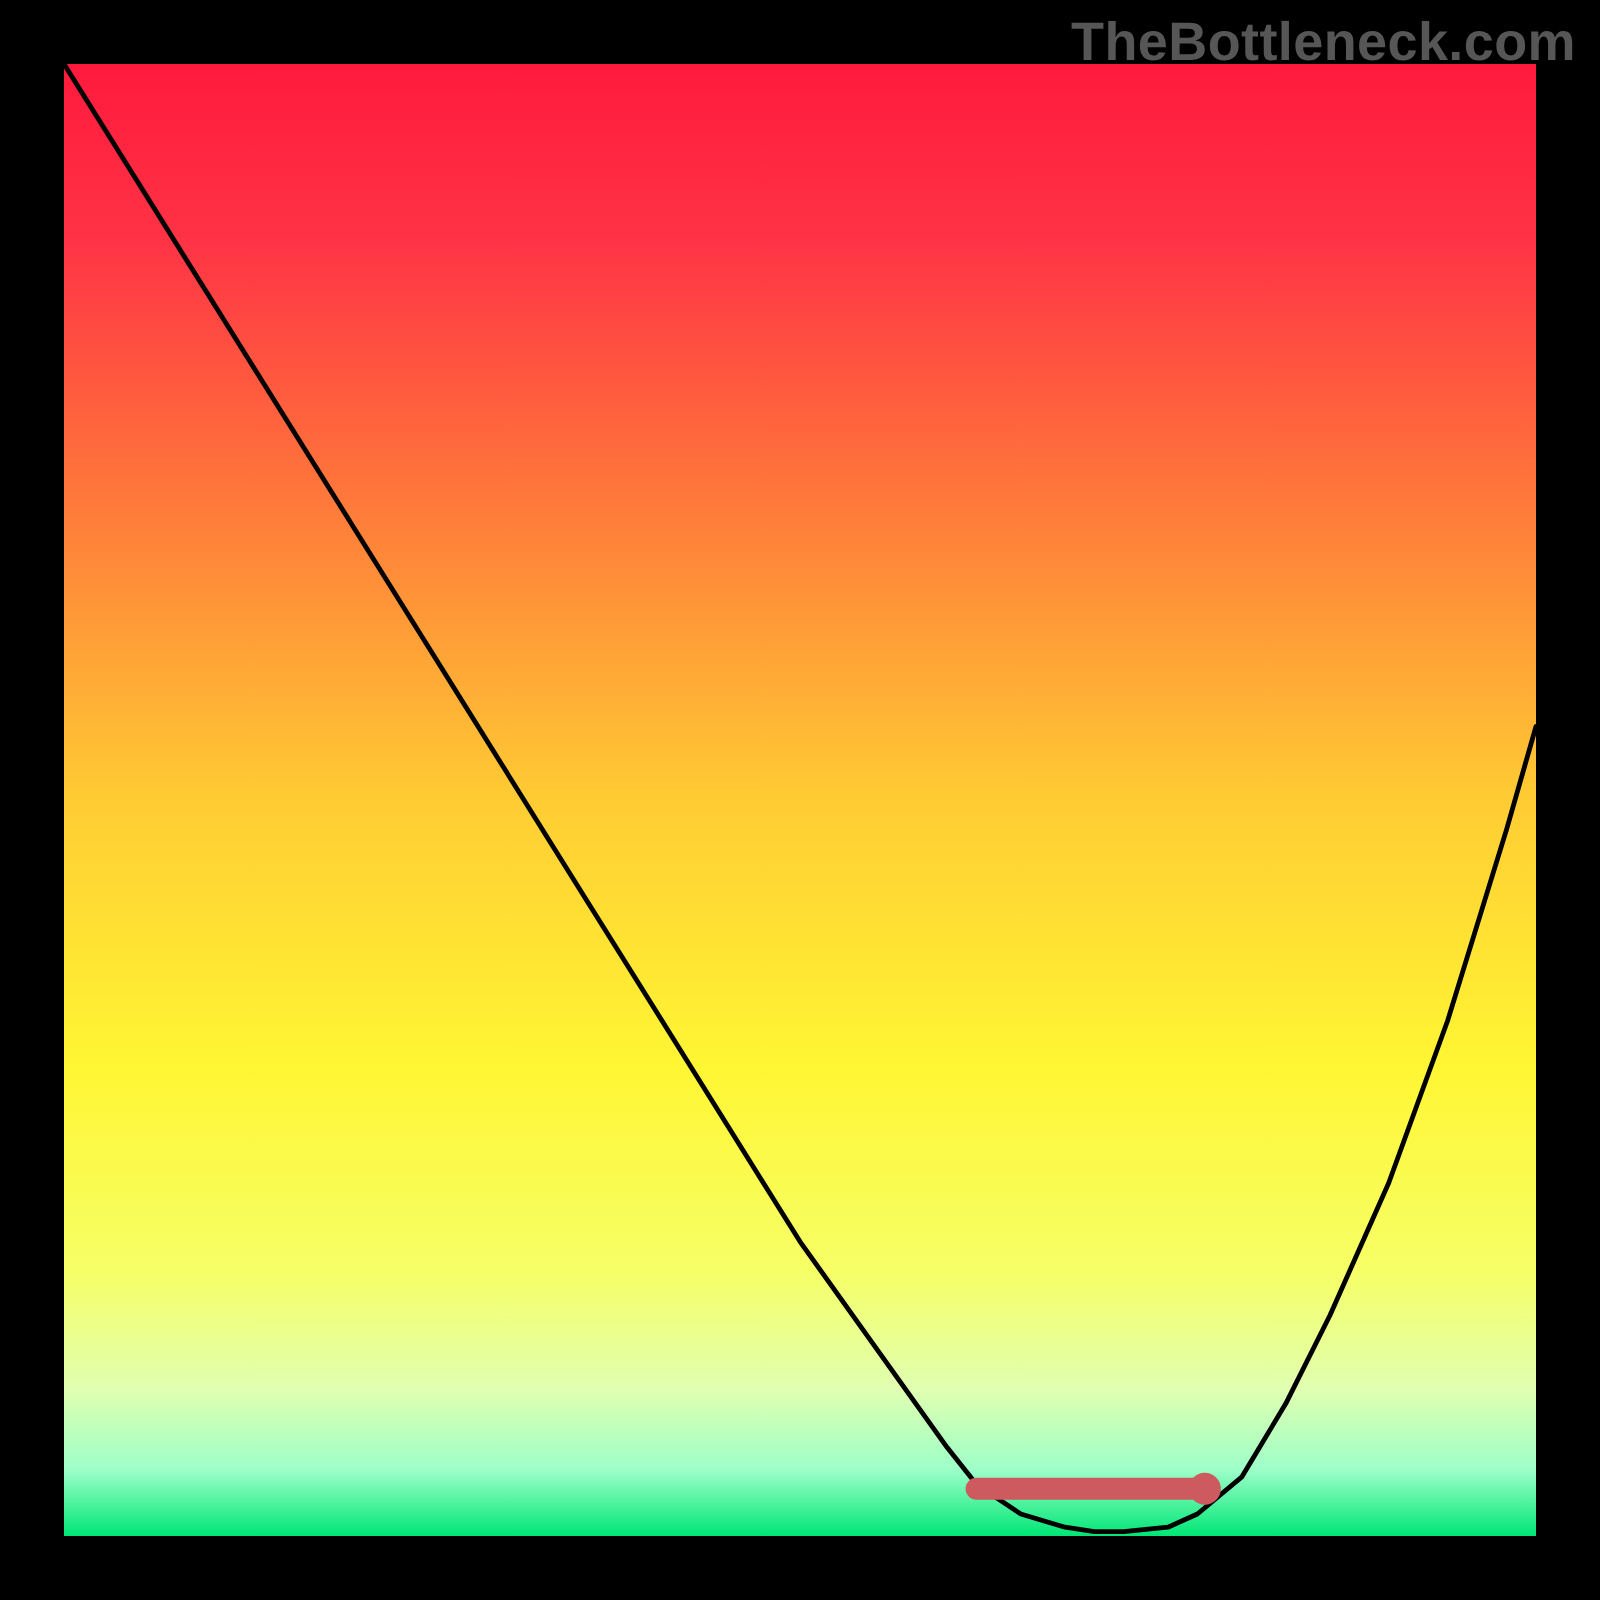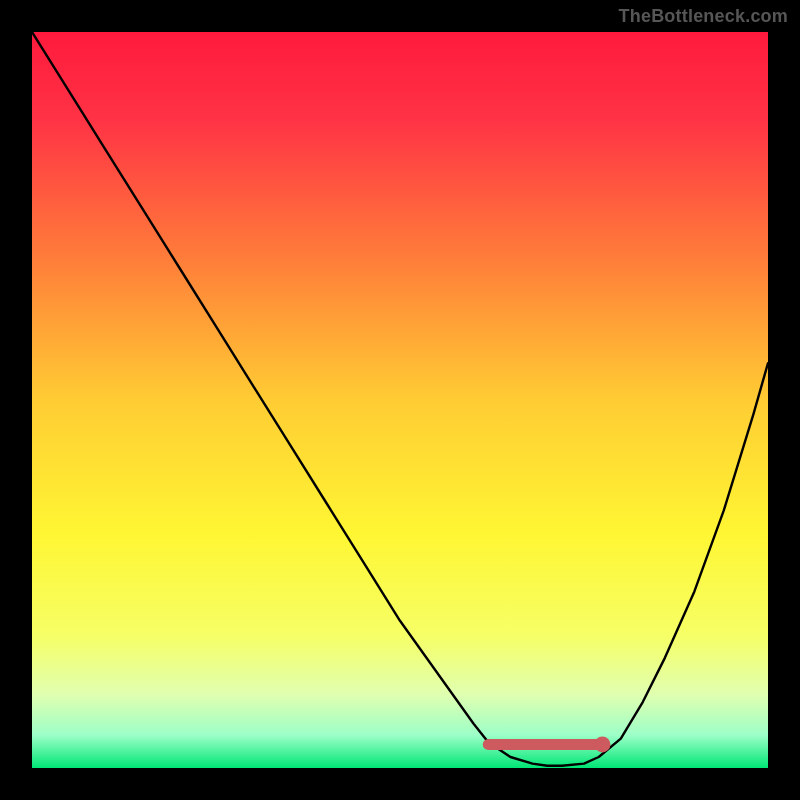--- a/index.html
+++ b/index.html
@@ -38,21 +38,21 @@
     left: 0;
     top: 0;
     width: 736px;
     height: 736px;
   }
   .watermark {
     position: absolute;
     top: 6px;
     right: 12px;
     font-family: Arial, Helvetica, sans-serif;
-    font-size: 18px;
+    font-size: 27px;
     font-weight: 600;
     color: #565656;
     letter-spacing: 0.2px;
   }
 </style>
 </head>
 <body>
 
 <div class="frame">
   <div class="plot">

